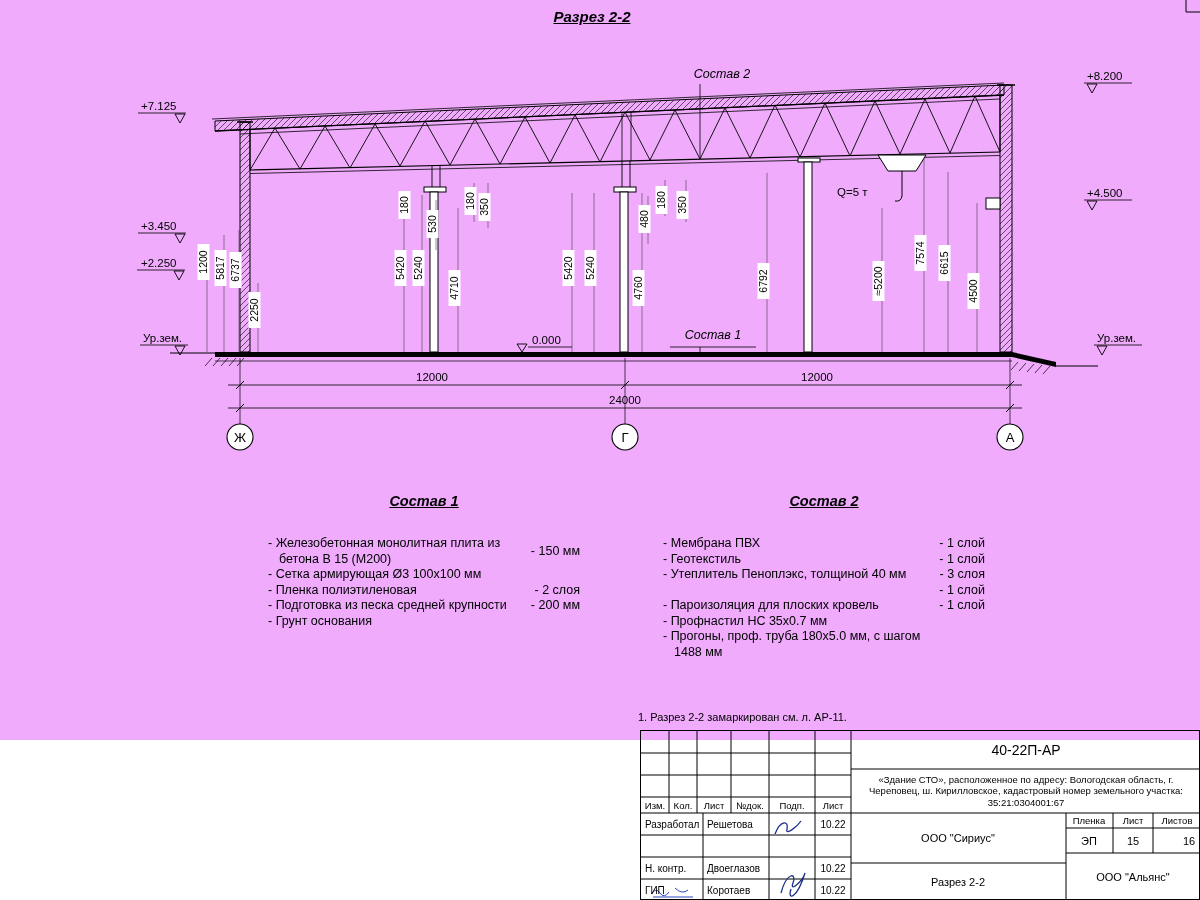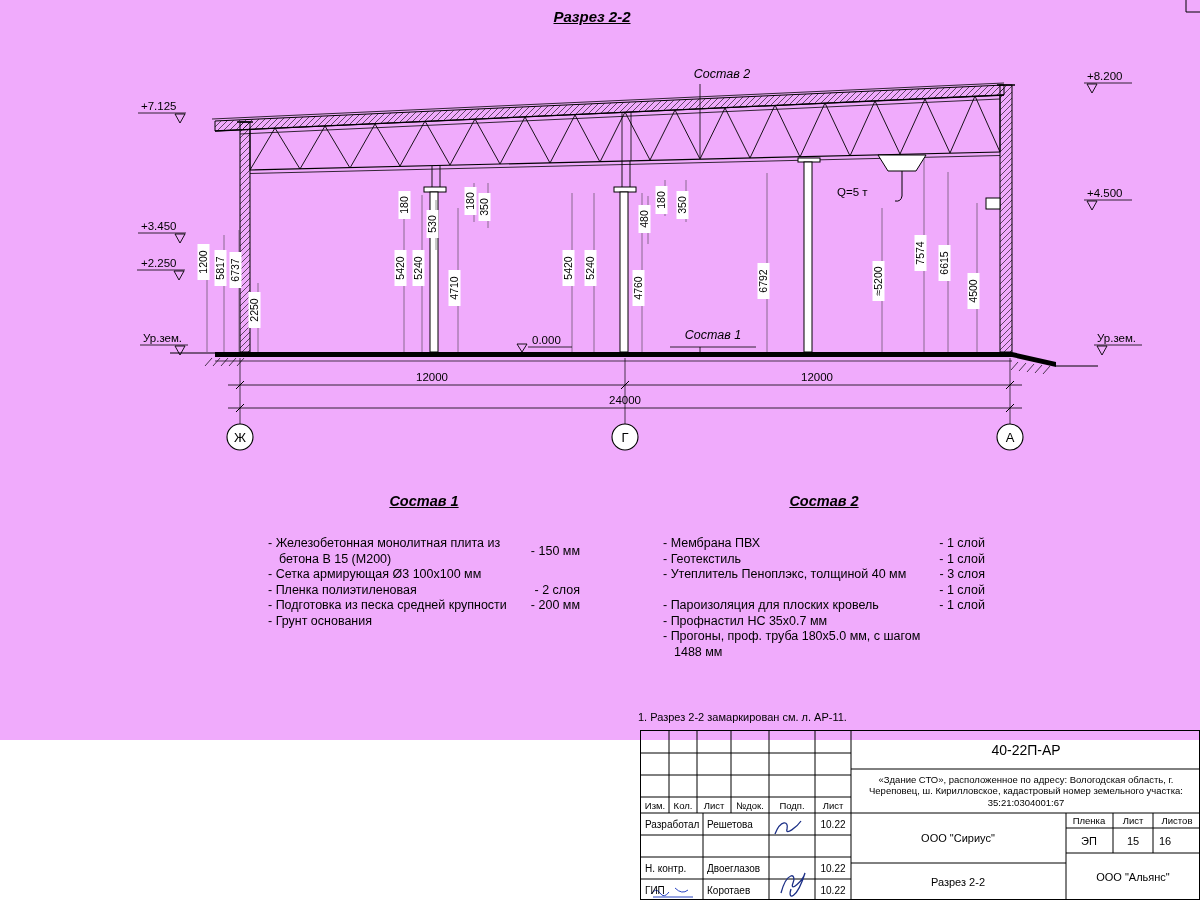--- a/index.html
+++ b/index.html
@@ -322,17 +322,17 @@
     <div class="tb-desc">«Здание СТО», расположенное по адресу: Вологодская область, г. Череповец, ш. Кирилловское, кадастровый номер земельного участка: 35:21:0304001:67</div>
 
     <span class="tb-text s11" style="left:317px;top:107px">ООО "Сириус"</span>
     <span class="tb-text s11" style="left:317px;top:151px">Разрез 2-2</span>
 
     <span class="tb-text s9" style="left:448px;top:89px">Пленка</span>
     <span class="tb-text s9" style="left:492px;top:89px">Лист</span>
     <span class="tb-text s9" style="left:536px;top:89px">Листов</span>
     <span class="tb-text s11" style="left:448px;top:110px">ЭП</span>
     <span class="tb-text s11" style="left:492px;top:110px">15</span>
-    <span class="tb-text s11" style="left:524px;top:110px">16</span>
+    <span class="tb-text s11" style="left:548px;top:110px">16</span>
 
     <span class="tb-text s11" style="left:492px;top:146px">ООО "Альянс"</span>
   </div>
 </div>
 
 </body></html>

